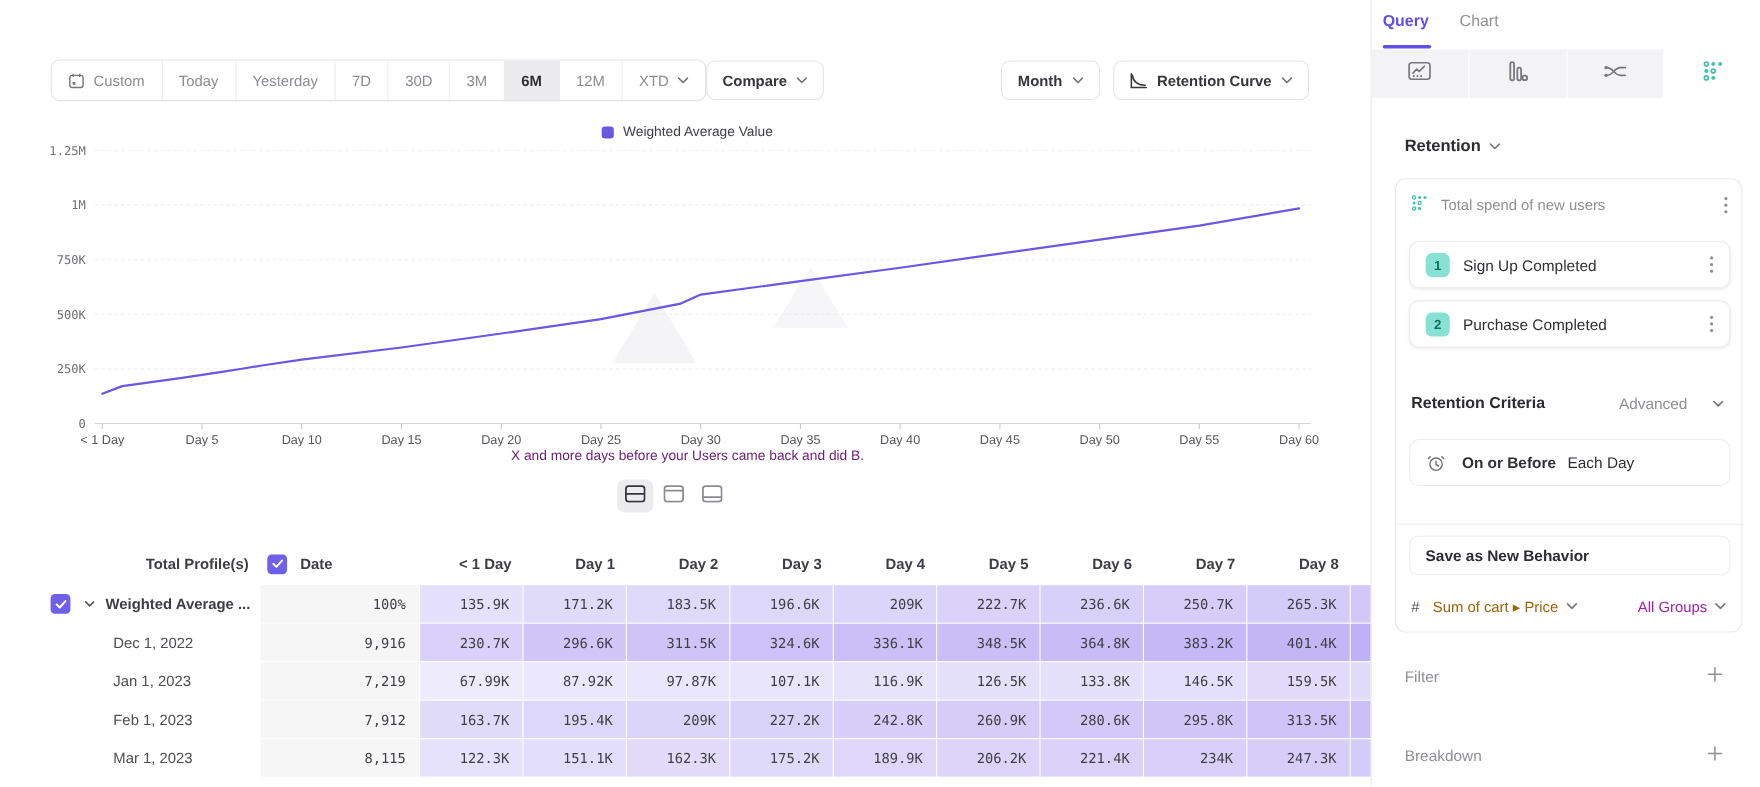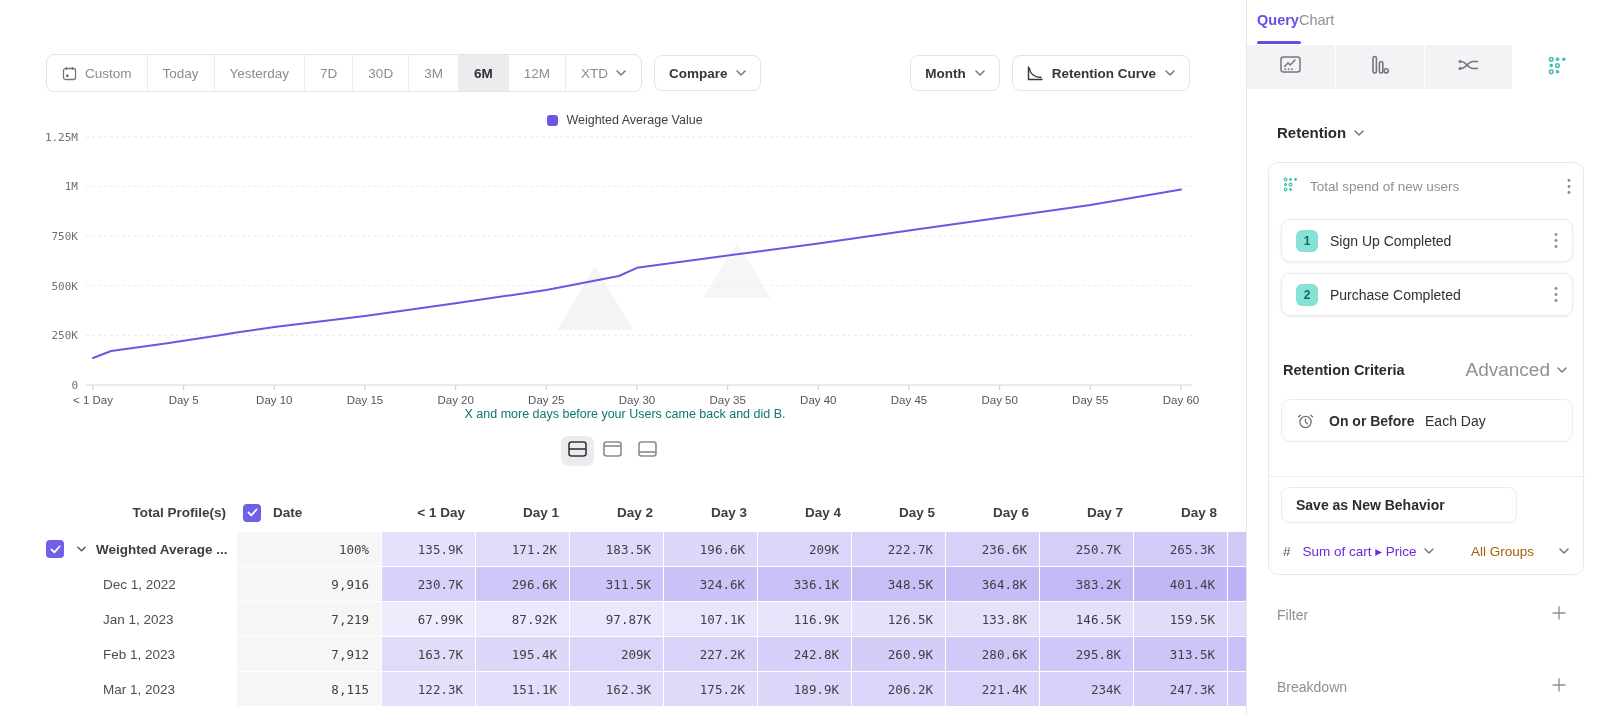--- a/index.html
+++ b/index.html
@@ -1,39 +1,39 @@
 <!DOCTYPE html>
 <html><head>
 <meta charset="utf-8">
 <style>
   html,body{margin:0;padding:0}
   body{width:1600px;height:715px;overflow:hidden;background:#fff;
        font-family:"Liberation Sans",sans-serif;color:#3a3a41;position:relative}
   .main{position:absolute;left:0;top:0;width:1250px;height:715px;overflow:hidden;background:#fff}
 
   
-  .toolbar{position:absolute;left:46px;top:54px;width:1144px;display:flex;align-items:center;gap:12px}
+  .toolbar{position:absolute;left:46px;top:54px;width:1144px;display:flex;align-items:center;}
   .seg{display:flex;align-items:stretch;height:36px;border:1px solid #e4e4e7;border-radius:8px;background:#fff;overflow:hidden}
   .seg-btn{display:flex;align-items:center;gap:8px;padding:0 15px;font-size:13.5px;color:#8b8b93;
            border-right:1px solid #ebebee;cursor:pointer;white-space:nowrap}
   .seg-btn:last-child{border-right:none}
   .seg-btn.active{background:#ececee;color:#2f2f35;font-weight:700}
   .btn{display:flex;align-items:center;gap:9px;height:36px;padding:0 14px;border:1px solid #e4e4e7;
        border-radius:8px;font-size:13.5px;color:#35353b;font-weight:600;background:#fff;cursor:pointer;white-space:nowrap}
   .toolbar-right{margin-left:auto;display:flex;gap:12px}
   .chev{color:#76767e;display:flex;align-items:center}
 
   
   .legend{position:absolute;top:113px;left:0;width:1250px;display:flex;justify-content:center;align-items:center;
           gap:8px;font-size:12.5px;color:#3f3f46}
   .legend-swatch{width:11px;height:11px;border-radius:3px}
   #chart-svg{position:absolute;left:0;top:106px}
   .ylab{font-family:"DejaVu Sans Mono",monospace;font-size:11px;fill:#6f6f76}
   .xlab{font-size:11.5px;fill:#55555c}
-  .caption{position:absolute;top:407px;left:0;width:1250px;text-align:center;font-size:12.5px;color:#0f766e}
+  .caption{position:absolute;top:407px;left:0;width:1250px;text-align:center;font-size:12.5px;color:#701a75}
 
   
   .toggles{position:absolute;top:434px;left:559px;display:flex;gap:2px;background:#fff;padding:2px;border-radius:8px}
   .toggle-btn{width:33px;height:30px;border-radius:7px;display:flex;align-items:center;justify-content:center;
               color:#8b8b93;cursor:pointer;background:#fff}
   .toggle-btn.active{background:#ececee;color:#35353b}
 
   
   .table{position:absolute;left:40px;top:494px;display:grid;
          grid-template-columns:196px 144px repeat(9,93px) 24px;gap:1px;background:#fff}
@@ -45,21 +45,21 @@
   .td.label-cell{justify-content:flex-start;font-family:"Liberation Sans",sans-serif;padding-right:0;background:#fff}
   .row-label{font-size:13.5px;color:#3d3d44;font-weight:600;white-space:nowrap}
   .row-label.date{color:#4d4d54;font-weight:400}
   .cb{width:18px;height:18px;border-radius:4px;background:#6f60e8;display:flex;align-items:center;justify-content:center;
       flex:none;cursor:pointer}
   .row-chev{margin:0 10px 0 13px;color:#55555c;display:flex;cursor:pointer}
 
   
   .sidebar{position:absolute;left:1246px;top:0;width:354px;height:715px;background:#fff;
            border-left:1px solid #e8e8ea;box-sizing:border-box}
-  .tabs{position:absolute;top:12px;left:10px;display:flex;font-size:14.5px}
+  .tabs{position:absolute;top:12px;left:10px;display:flex;gap:28px;font-size:14.5px}
   .tab{color:#8f8f96;cursor:pointer}
   .tab.active{color:#6150e8;font-weight:700}
   .tab-underline{position:absolute;top:41px;left:10px;width:44px;height:3px;border-radius:2px;background:#6150e8}
   .icon-tabs{position:absolute;top:45px;left:0;width:354px;height:44px;display:grid;
              grid-template-columns:repeat(4,1fr);gap:1px}
   .icon-tab{background:#f3f3f5;display:flex;align-items:center;justify-content:center;cursor:pointer}
   .icon-tab.active{background:#fff}
   .sb-heading{position:absolute;top:124px;left:30px;display:flex;align-items:center;gap:8px;
               font-size:15px;font-weight:700;color:#2b2b31;cursor:pointer}
   .query-card{position:absolute;top:162px;left:21px;width:316px;height:413px;border:1px solid #e9e9eb;
@@ -69,35 +69,35 @@
   .bc-title .kebab{margin-left:auto}
   .step-card{position:absolute;left:12px;width:292px;height:43px;border:1px solid #ececee;border-radius:9px;
              box-shadow:0 1px 3px rgba(20,20,40,.07);display:flex;align-items:center;background:#fff;
              box-sizing:border-box;cursor:pointer}
   .step-badge{width:22px;height:22px;border-radius:6px;margin:0 12px 0 14px;display:flex;align-items:center;
               justify-content:center;font-size:12px;font-weight:700}
   .step-label{font-size:14px;font-weight:500;color:#2f2f35}
   .step-card .kebab{margin-left:auto;margin-right:12px}
   .criteria-row{position:absolute;top:196px;left:14px;right:16px;display:flex;align-items:center}
   .criteria-label{font-size:14.5px;font-weight:700;color:#2b2b31}
-  .criteria-mode{margin-left:auto;display:flex;align-items:center;gap:7px;font-size:19px;color:#8f8f96;cursor:pointer}
+  .criteria-mode{margin-left:auto;display:flex;align-items:center;gap:23px;font-size:14px;color:#8f8f96;cursor:pointer}
   .cond-card{position:absolute;top:236px;left:12px;width:292px;height:43px;border:1px solid #ececee;border-radius:9px;
              display:flex;align-items:center;gap:14px;box-sizing:border-box;cursor:pointer;background:#fff}
   .cond-card .ic{margin-left:14px;display:flex}
   .cond-main{font-size:14px;font-weight:700;color:#2f2f35}
   .cond-sub{font-size:14px;color:#2f2f35;margin-left:6px}
   .card-divider{position:absolute;top:313px;left:0;width:316px;height:1px;background:#ededef}
-  .save-row{position:absolute;top:324px;left:12px;width:236px;height:36px;border:1px solid #ececee;border-radius:8px;
+  .save-row{position:absolute;top:324px;left:12px;width:292px;height:36px;border:1px solid #ececee;border-radius:8px;
             display:flex;align-items:center;box-sizing:border-box;cursor:pointer;background:#fff}
   .save-row span{margin-left:14px;font-size:14px;font-weight:600;color:#2b2b31}
   .measure-row{position:absolute;top:372px;left:14px;right:14px;height:32px;display:flex;align-items:center;gap:12px}
   .measure-sym{font-size:13.5px;color:#55555b}
-  .measure-label{display:flex;align-items:center;gap:7px;font-size:13.5px;font-weight:500;color:#6d28d9;cursor:pointer}
-  .measure-groups{margin-left:auto;display:flex;align-items:center;gap:25px;font-size:13.5px;font-weight:500;
-                  color:#a16207;cursor:pointer}
+  .measure-label{display:flex;align-items:center;gap:7px;font-size:13.5px;font-weight:500;color:#a16207;cursor:pointer}
+  .measure-groups{margin-left:auto;display:flex;align-items:center;gap:7px;font-size:13.5px;font-weight:500;
+                  color:#a21caf;cursor:pointer}
   .sb-section{position:absolute;left:30px;right:34px;display:flex;align-items:center;font-size:14px;color:#8f8f96}
   .sb-section .plus{margin-left:auto;cursor:pointer;display:flex}
   .kebab{cursor:pointer;display:flex;padding:2px}
 </style>
 </head>
 <body>
 
 <div class="main">
 
   <div class="toolbar">

